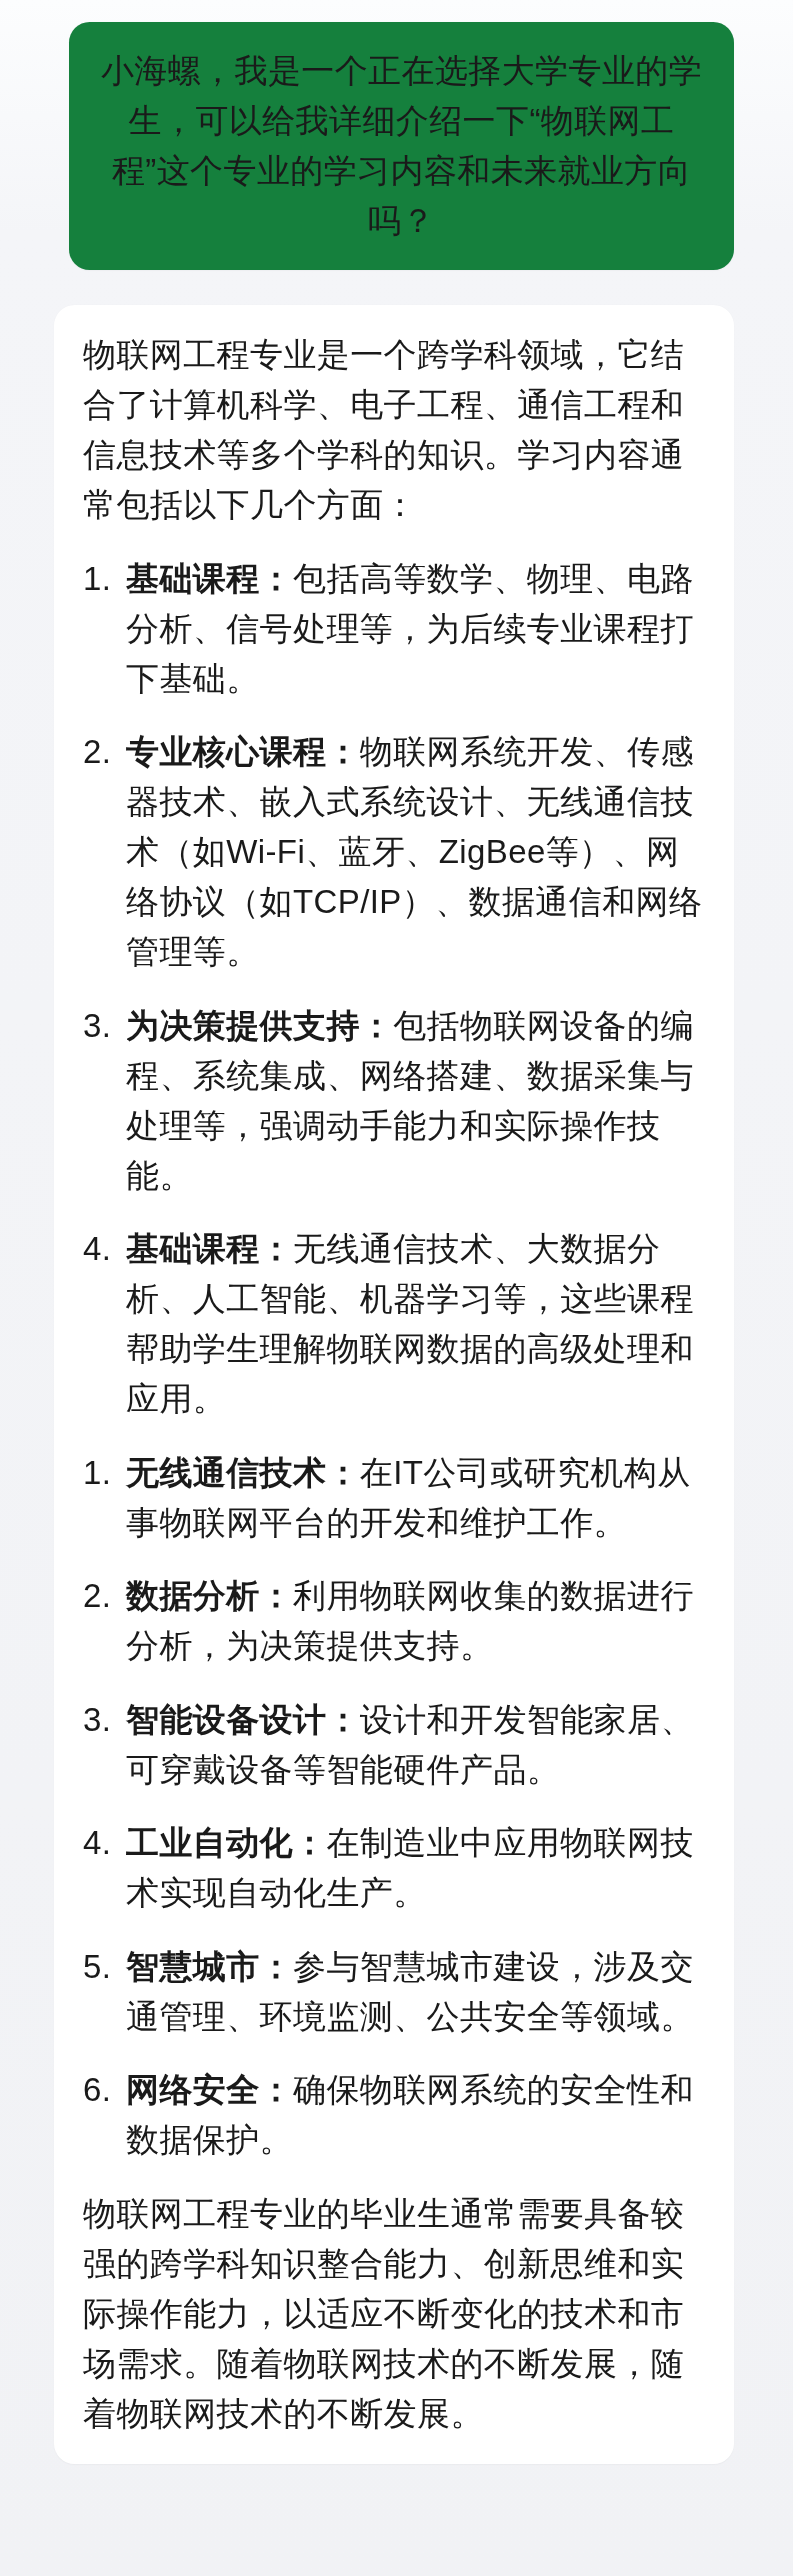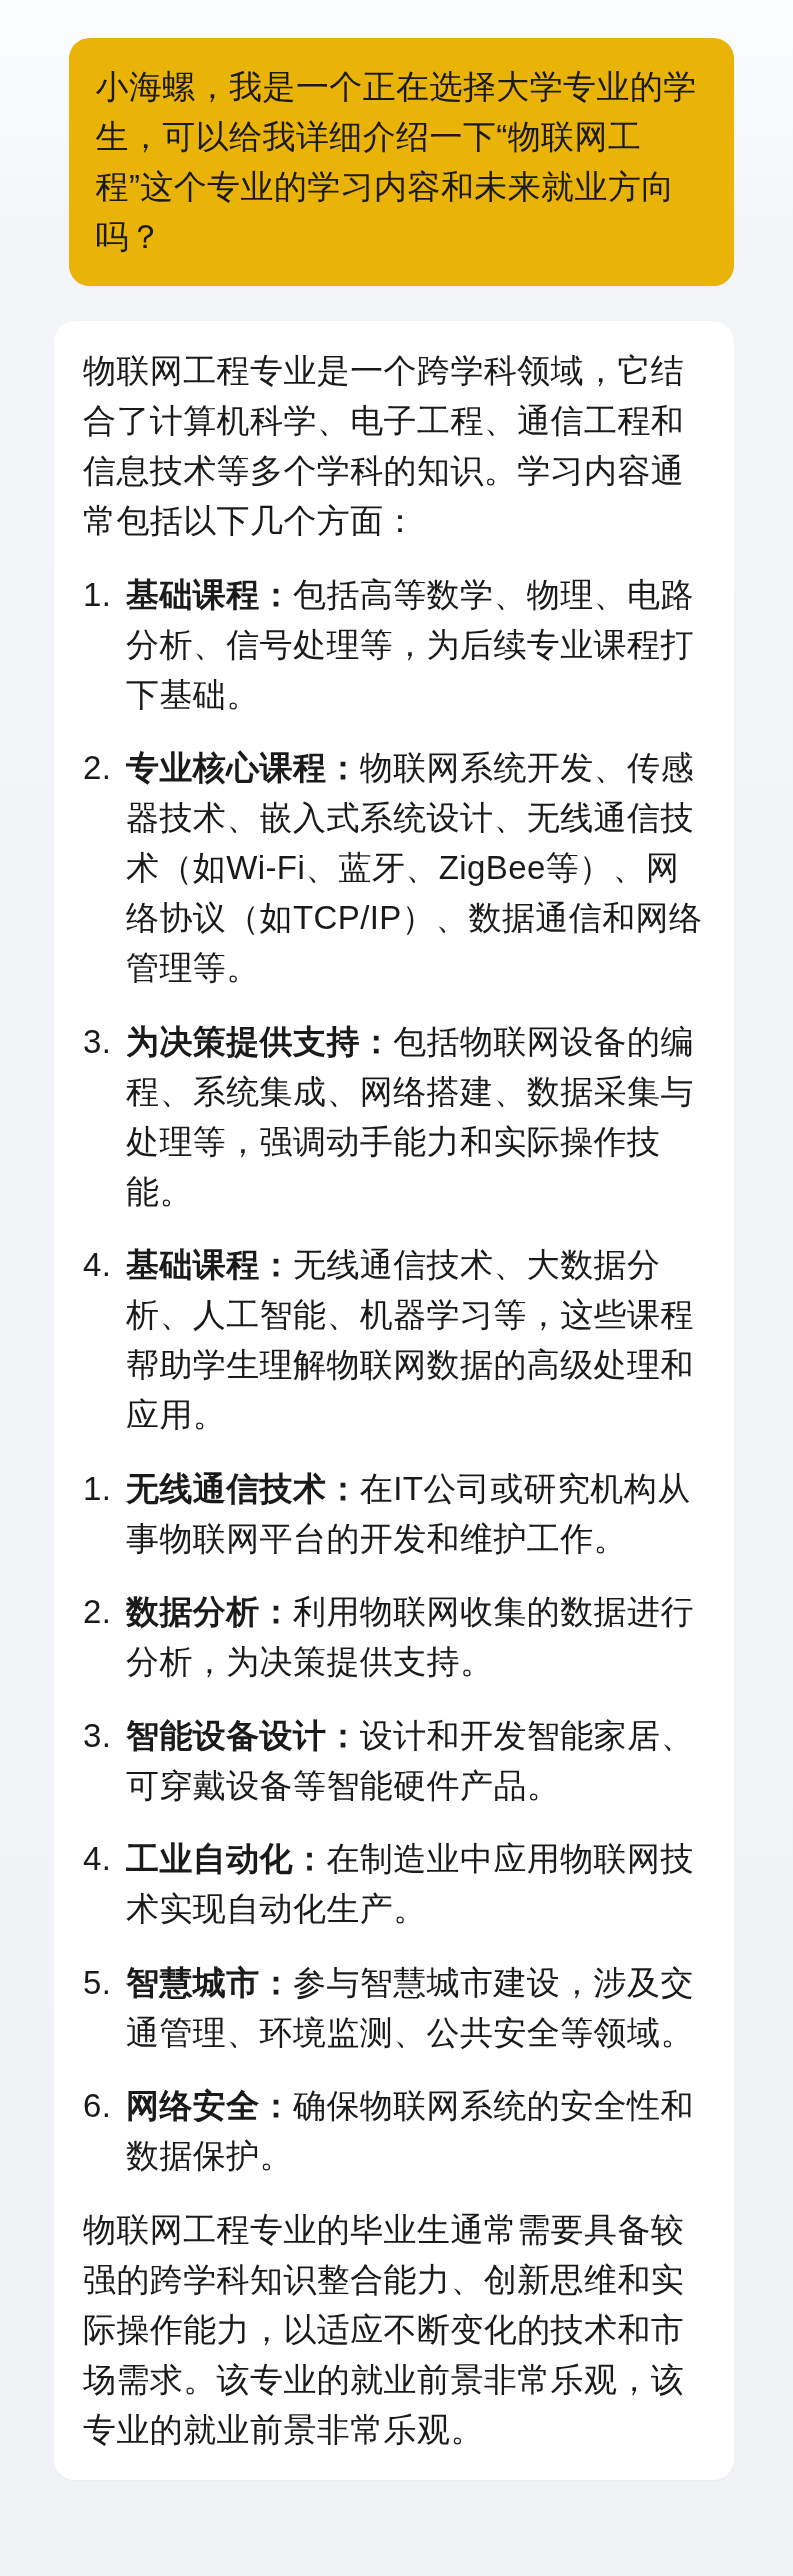--- a/index.html
+++ b/index.html
@@ -18,23 +18,24 @@
   .bubble {
     box-sizing: border-box;
     border-radius: 20.6px;
     font-size: 33px;
     line-height: 50px;
     letter-spacing: 0.4px;
     box-shadow: 0 0.7px 1.5px rgba(0,0,0,0.03);
   }
   .bubble.user {
     width: 665px;
-    margin: 16px 60px 35px auto;
+    margin: 0 60px 35px auto;
     padding: 24px 26.5px;
-    background: #eab308;
+    background: #15803d;
+    text-align: center;
   }
   .bubble.assistant {
     width: 680px;
     margin: 0 60px 0 54px;
     padding: 25px 29px;
     background: #ffffff;
   }
   .para { margin: 0 0 23.5px 0; }
   .para:last-child { margin-bottom: 0; }
   .list { margin: 0 0 0 0; }
@@ -109,18 +110,18 @@
         <span class="itext"><span class="ttl">智慧城市：</span><span>参与智慧城市建设，涉及交通管理、环境监测、公共安全等领域。</span></span>
       </div>
 
       <div class="item">
         <span class="num">6.</span>
         <span class="itext"><span class="ttl">网络安全：</span><span>确保物联网系统的安全性和数据保护。</span></span>
       </div>
 
     </div>
 
-    <p class="para">物联网工程专业的毕业生通常需要具备较强的跨学科知识整合能力、创新思维和实际操作能力，以适应不断变化的技术和市场需求。该专业的就业前景非常乐观，该专业的就业前景非常乐观。</p>
+    <p class="para">物联网工程专业的毕业生通常需要具备较强的跨学科知识整合能力、创新思维和实际操作能力，以适应不断变化的技术和市场需求。随着物联网技术的不断发展，随着物联网技术的不断发展。</p>
 
   </div>
 
 </div>
 
 
 </body></html>

